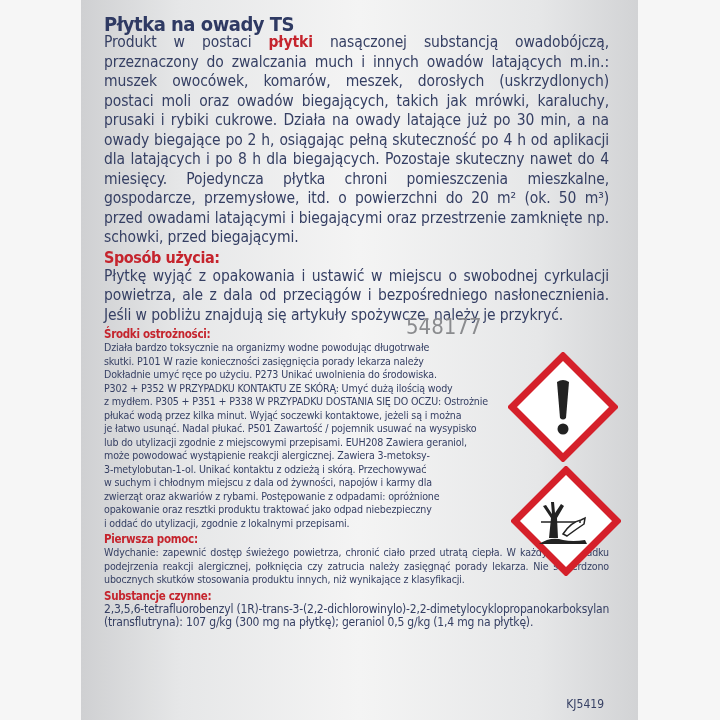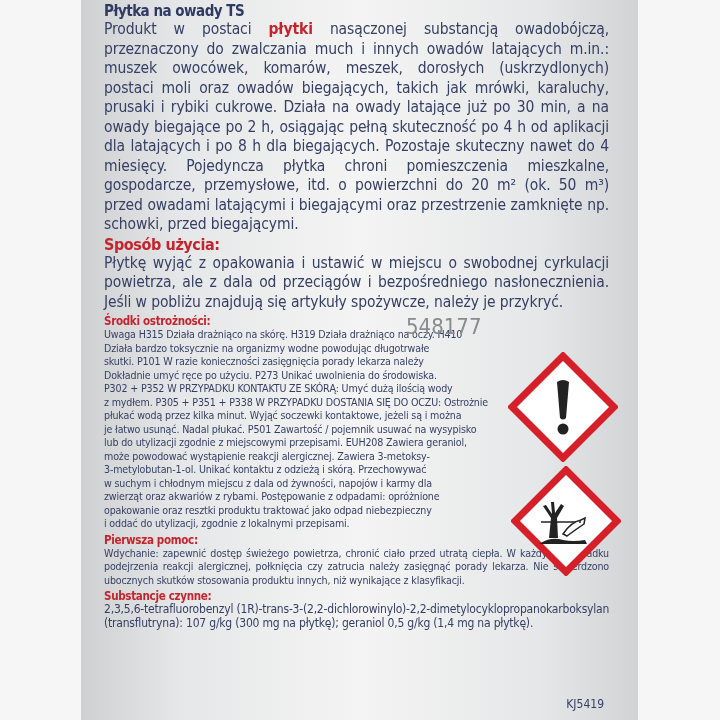--- a/index.html
+++ b/index.html
@@ -8,21 +8,21 @@
     background:#f6f6f6;
     font-family:"DejaVu Sans Condensed","DejaVu Sans", sans-serif;
     position:relative;
   }
   .label {
     position:absolute; left:81px; top:0; width:557px; height:720px;
     background:linear-gradient(90deg,#cfd0d2 0%,#e6e7e8 18%,#f4f4f4 50%,#e6e7e8 82%,#d2d3d5 100%);
     overflow:hidden;
   }
   .content { position:absolute; left:23px; top:0; width:505px; color:#353f63; }
-  .title { font-weight:bold; font-size:15px; line-height:17px; margin-top:3px; letter-spacing:-0.5px; color:#2f3a63; }
+  .title { font-weight:bold; font-size:20px; line-height:17px; margin-top:16px; letter-spacing:-0.5px; color:#2f3a63; }
   .big { font-size:15.5px; line-height:19.5px; text-align:justify; letter-spacing:-0.1px; }
   .red { color:#c5242d; }
   .h-big { font-weight:bold; font-size:16px; line-height:19px; color:#c5242d; letter-spacing:-0.4px; }
   .h-small { font-weight:bold; font-size:11.5px; line-height:14px; color:#c5242d; letter-spacing:-0.3px; margin-top:2px; }
   .small { font-size:10.6px; line-height:13.5px; letter-spacing:-0.15px; text-align:justify; }
   .safety { width:400px; }
   .safety .line { white-space:nowrap; }
   .code { position:absolute; left:302px; top:314px; font-size:22px; font-weight:normal; color:#8a8b8e; letter-spacing:0px; }
   .kj { position:absolute; right:5px; top:697px; font-size:12px; color:#353f63; }
   .picto { position:absolute; }
@@ -34,21 +34,20 @@
 <div class="label">
   <div class="content">
     <div class="title">Płytka na owady TS</div>
     <div class="big"><span>Produkt w postaci </span><span class="red" style="font-weight:bold">płytki</span><span> nasączonej substancją owadobójczą, przeznaczony do zwalczania much i innych owadów latających m.in.: muszek owocówek, komarów, meszek, dorosłych (uskrzydlonych) postaci moli oraz owadów biegających, takich jak mrówki, karaluchy, prusaki i rybiki cukrowe. Działa  na owady latające już po 30 min, a na owady biegające po 2 h, osiągając pełną skuteczność po 4 h od aplikacji dla latających i po 8 h dla biegających. Pozostaje skuteczny nawet do 4 miesięcy. Pojedyncza płytka chroni pomieszczenia mieszkalne, gospodarcze, przemysłowe, itd. o powierzchni do 20 m² (ok. 50 m³) przed owadami latającymi i biegającymi oraz przestrzenie zamknięte np. schowki, przed biegającymi.</span></div>
 
     <div class="h-big">Sposób użycia:</div>
     <div class="big">Płytkę wyjąć z opakowania i ustawić w miejscu o swobodnej cyrkulacji powietrza, ale z dala od przeciągów i bezpośredniego nasłonecznienia. Jeśli w pobliżu znajdują się artykuły spożywcze, należy je przykryć.</div>
 
     <div class="h-small">Środki ostrożności:</div>
     <div class="small safety">
-      <div class="line">Uwaga H315 Działa drażniąco na skórę. H319 Działa drażniąco na oczy. H410</div>
       <div class="line">Działa bardzo toksycznie na organizmy wodne powodując długotrwałe</div>
       <div class="line">skutki. P101 W razie konieczności zasięgnięcia porady lekarza należy</div>
       <div class="line">Dokładnie umyć ręce po użyciu. P273 Unikać uwolnienia do środowiska.</div>
       <div class="line">P302 + P352 W PRZYPADKU KONTAKTU ZE SKÓRĄ: Umyć dużą ilością wody</div>
       <div class="line">z mydłem. P305 + P351 + P338  W PRZYPADKU DOSTANIA SIĘ DO OCZU: Ostrożnie</div>
       <div class="line">płukać wodą przez kilka minut. Wyjąć soczewki kontaktowe, jeżeli są i można</div>
       <div class="line">je łatwo usunąć. Nadal płukać. P501 Zawartość / pojemnik usuwać na wysypisko</div>
       <div class="line">lub do utylizacji zgodnie z miejscowymi przepisami. EUH208 Zawiera geraniol,</div>
       <div class="line">może powodować wystąpienie reakcji alergicznej. Zawiera 3-metoksy-</div>
       <div class="line">3-metylobutan-1-ol. Unikać kontaktu z odzieżą i skórą. Przechowywać</div>

